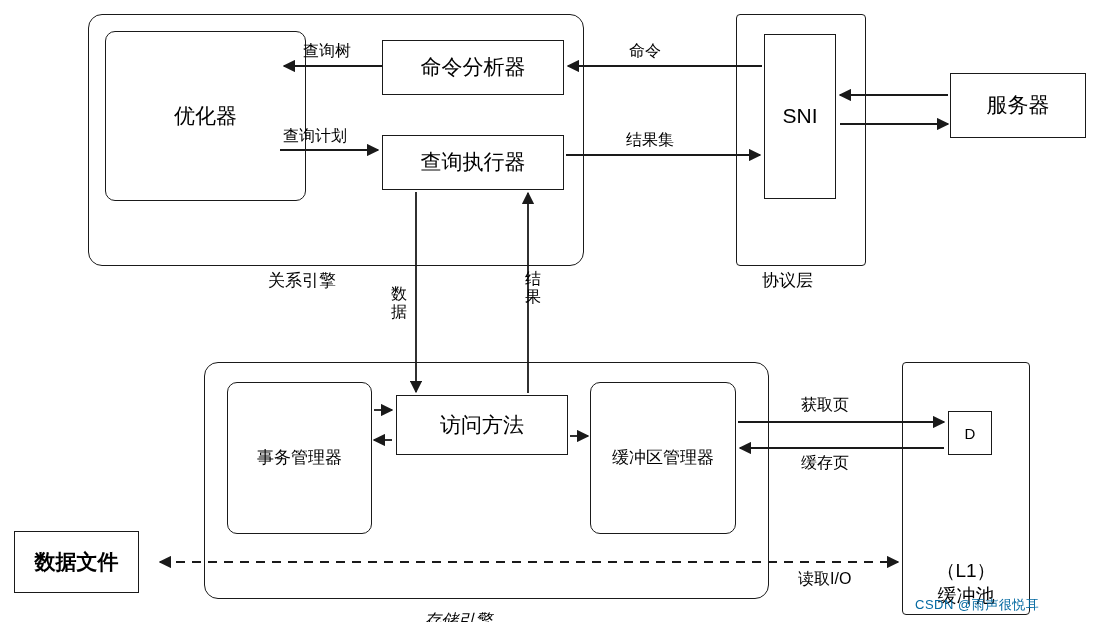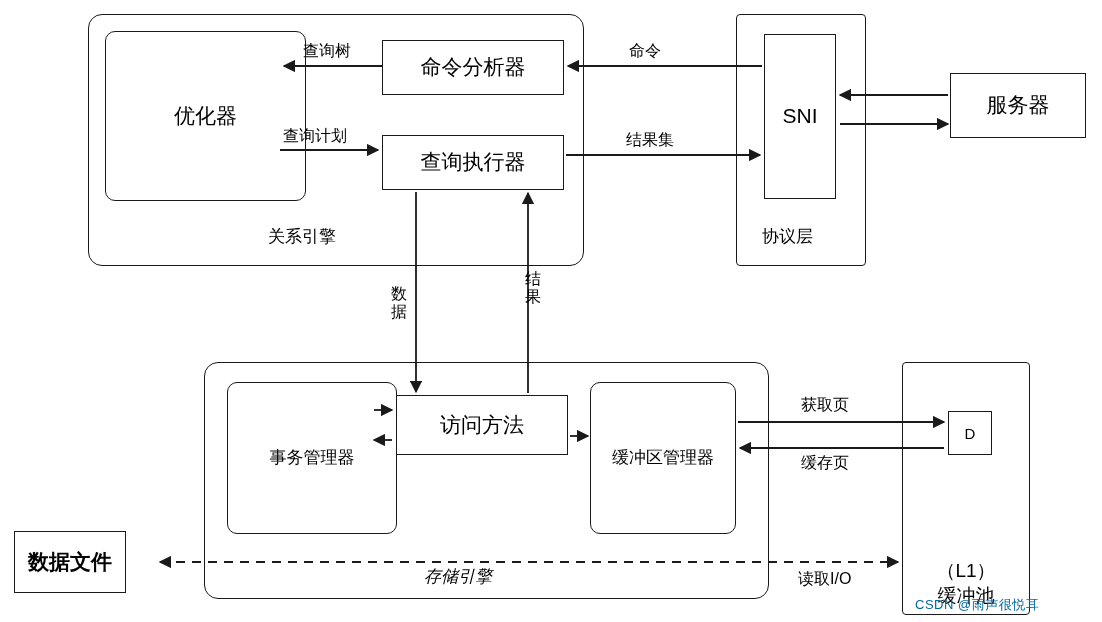--- a/index.html
+++ b/index.html
@@ -50,20 +50,21 @@
   .node-text {
     font-size: 21px;
   }
   .node-text.small {
     font-size: 17px;
   }
   .group-caption {
     position: absolute;
     font-size: 17px;
     white-space: nowrap;
+    margin-top: 44px;
   }
   .group-caption.italic {
     font-style: italic;
   }
   svg.overlay {
     position: absolute;
     left: 0;
     top: 0;
     width: 1102px;
     height: 622px;
@@ -114,33 +115,33 @@
     <span>SNI</span>
   </div>
 
   <div class="box node-text" style="left:950px; top:73px; width:136px; height:65px;">
     <span>服务器</span>
   </div>
 
   <div class="box group" style="left:204px; top:362px; width:565px; height:237px;"></div>
   <div class="group-caption italic" style="left:424px; top:565px;font-style:italic;">存储引擎</div>
 
-  <div class="box inner-round node-text small" style="left:227px; top:382px; width:170px; height:152px;">
+  <div class="box inner-round node-text small" style="left:227px; top:382px; width:145px; height:152px;">
     <span>事务管理器</span>
   </div>
 
   <div class="box node-text" style="left:396px; top:395px; width:172px; height:60px;">
     <span>访问方法</span>
   </div>
 
   <div class="box inner-round node-text small" style="left:590px; top:382px; width:146px; height:152px;">
     <span>缓冲区管理器</span>
   </div>
 
-  <div class="box node-text" style="left:14px; top:531px; width:112px; height:62px; font-weight:bold;">
+  <div class="box node-text" style="left:14px; top:531px; width:125px; height:62px; font-weight:bold;">
     <span>数据文件</span>
   </div>
 
   <div class="box" style="left:902px; top:362px; width:128px; height:253px; border-radius:4px; align-items:flex-end; justify-content:center;">
     <div style="display:flex; flex-direction:column; align-items:center; margin-bottom:6px; font-size:19px;">
       <span>（L1）</span>
       <span style="margin-top:2px;">缓冲池</span>
     </div>
   </div>
 

